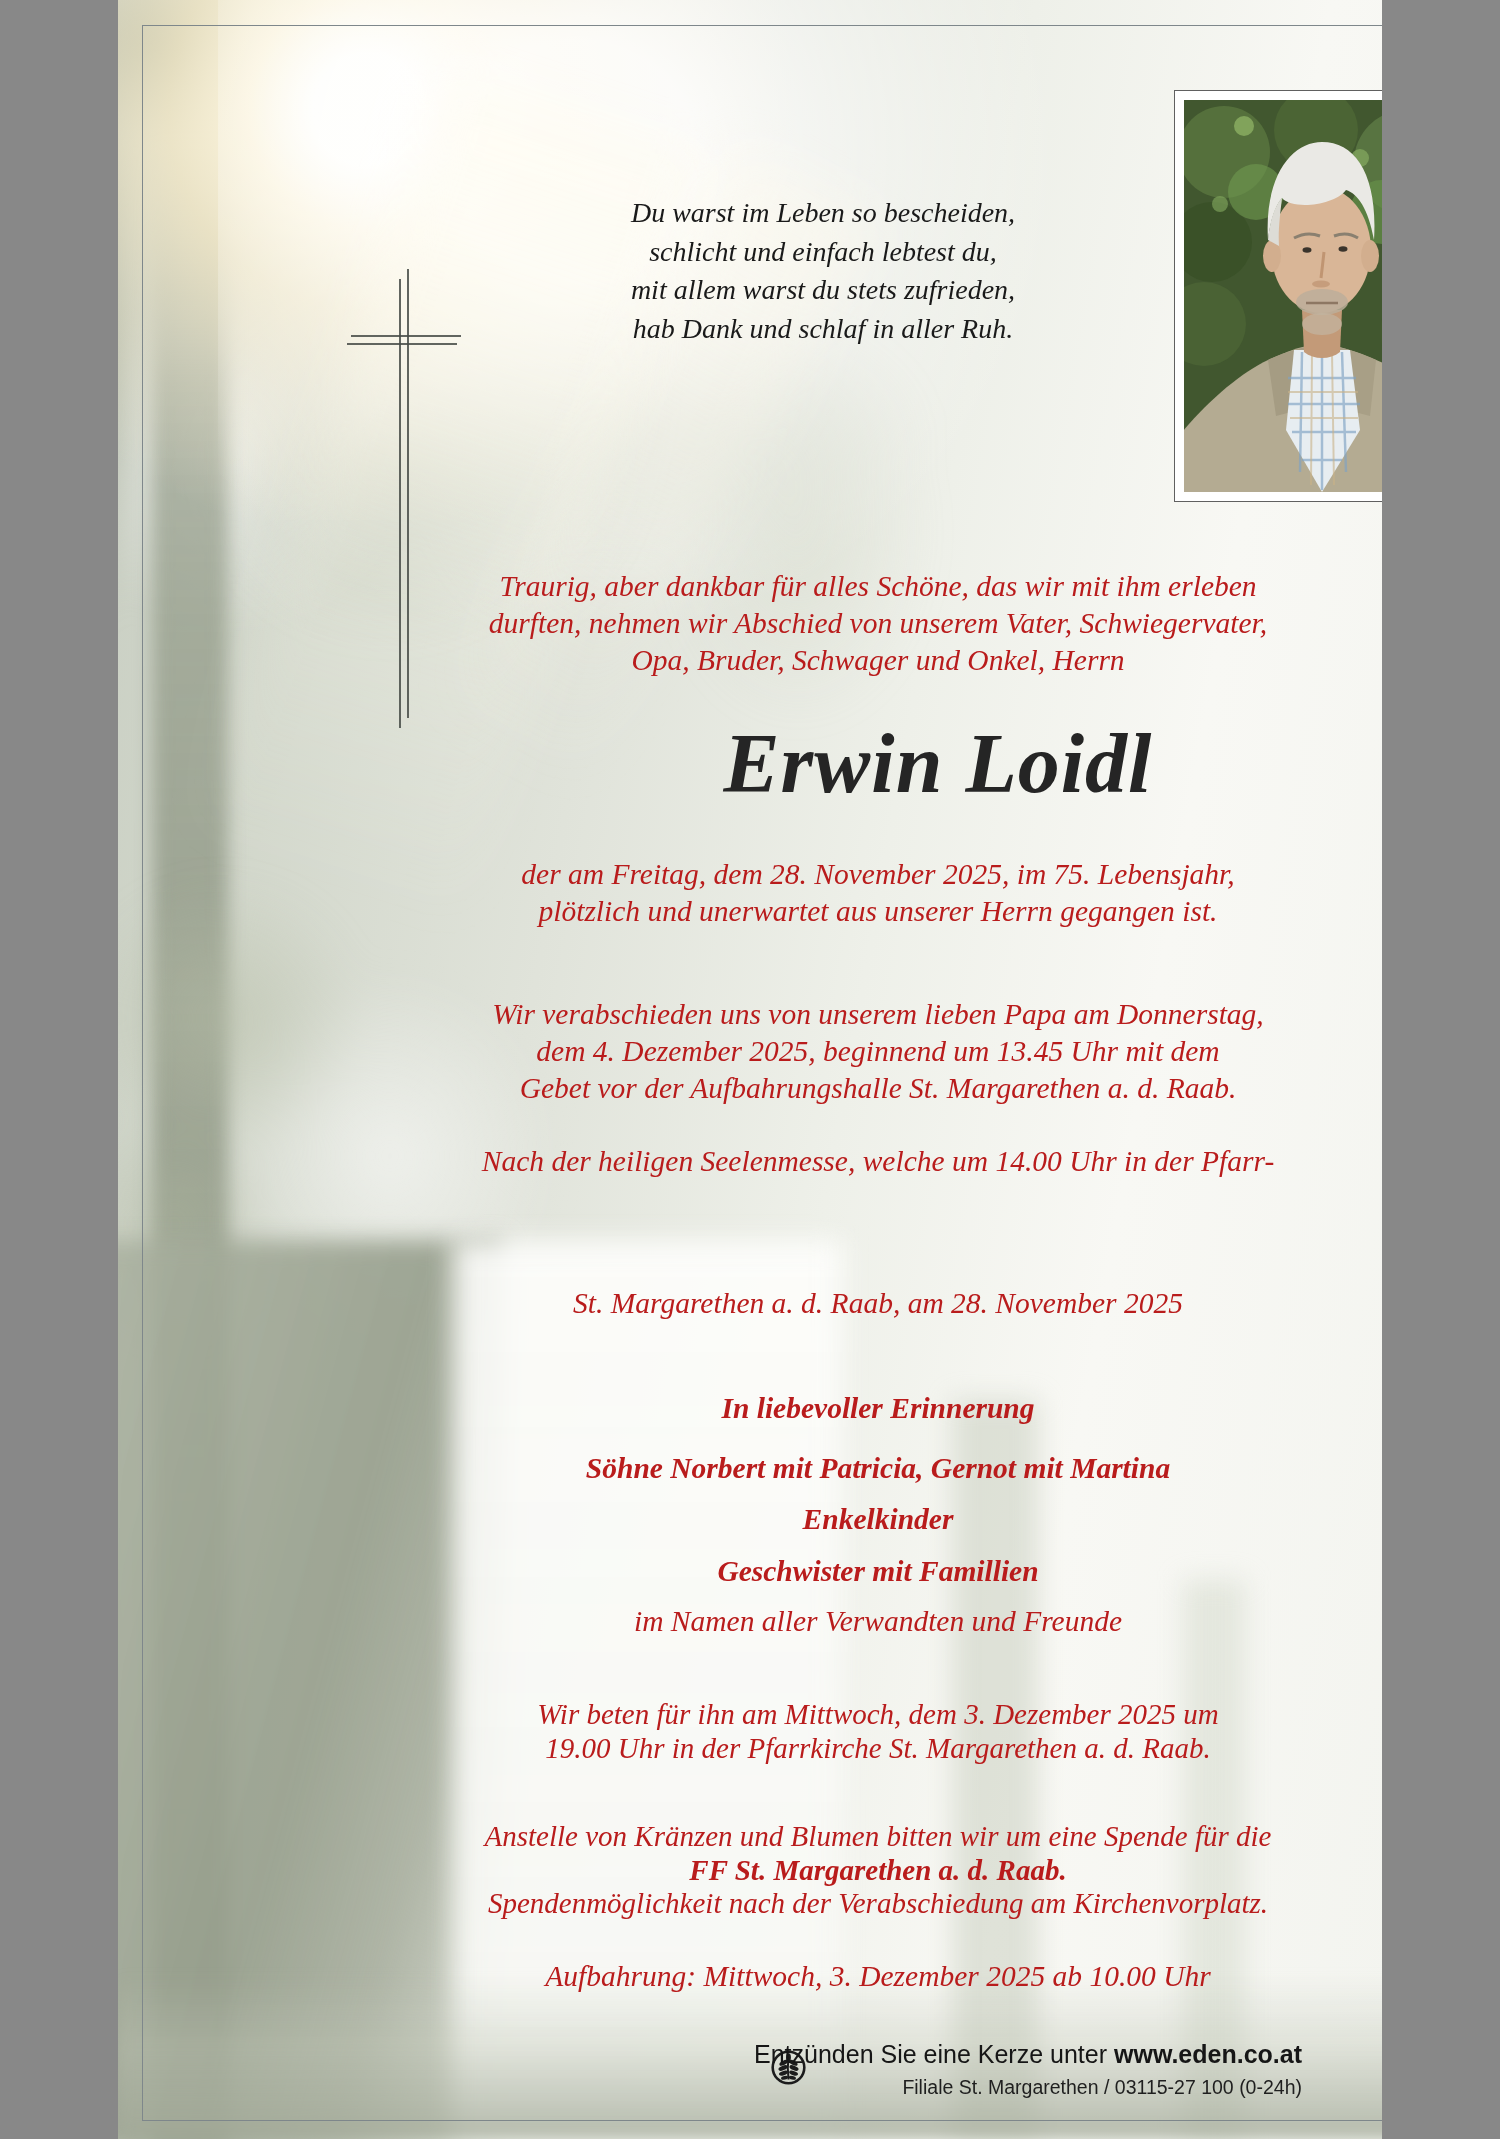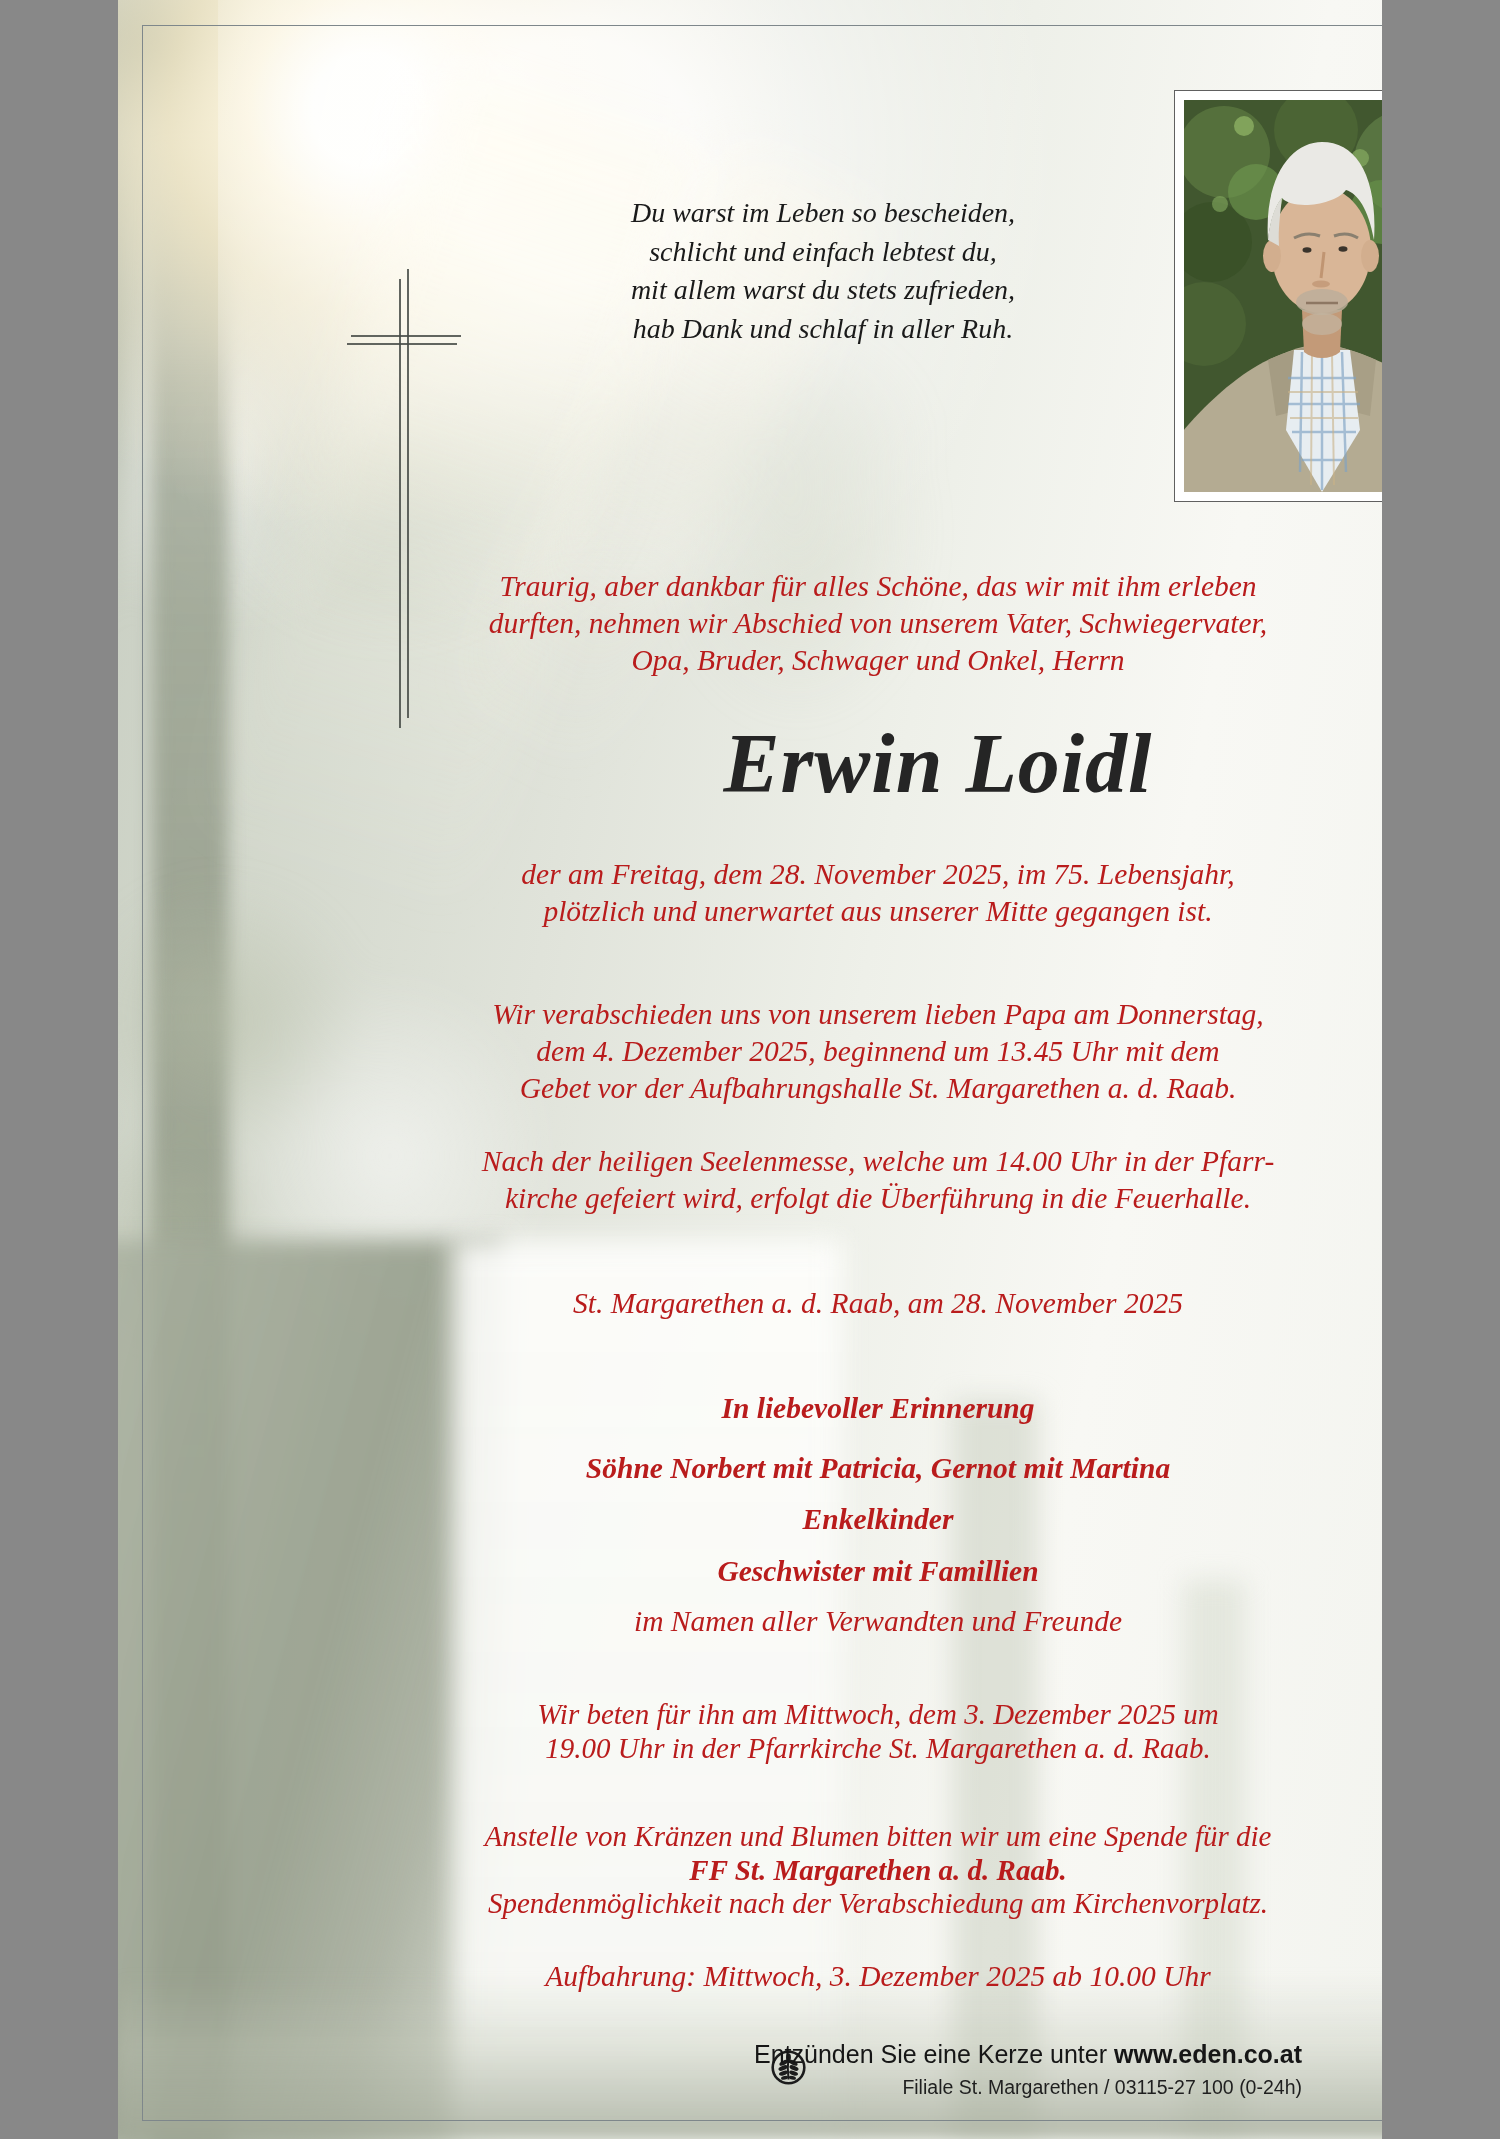--- a/index.html
+++ b/index.html
@@ -186,32 +186,31 @@
   <div class="txt intro fs29">
     <div>Traurig, aber dankbar für alles Schöne, das wir mit ihm erleben</div>
     <div>durften, nehmen wir Abschied von unserem Vater, Schwiegervater,</div>
     <div>Opa, Bruder, Schwager und Onkel, Herrn</div>
   </div>
 
   <div class="txt name">Erwin Loidl</div>
 
   <div class="txt death fs29">
     <div>der am Freitag, dem 28. November 2025, im 75. Lebensjahr,</div>
-    <div>plötzlich und unerwartet aus unserer Mitte gegangen ist.</div>
+    <div>plötzlich und unerwartet aus unserer Herrn gegangen ist.</div>
   </div>
 
   <div class="txt farewell fs29">
     <div>Wir verabschieden uns von unserem lieben Papa am Donnerstag,</div>
     <div>dem 4. Dezember 2025, beginnend um 13.45 Uhr mit dem</div>
     <div>Gebet vor der Aufbahrungshalle St. Margarethen a. d. Raab.</div>
   </div>
 
   <div class="txt mass fs29">
     <div>Nach der heiligen Seelenmesse, welche um 14.00 Uhr in der Pfarr-</div>
-    <div>kirche gefeiert wird, erfolgt die Überführung in die Feuerhalle.</div>
   </div>
 
   <div class="txt dateline fs29">St. Margarethen a. d. Raab, am 28. November 2025</div>
 
   <div class="txt rem-head fs29">In liebevoller Erinnerung</div>
   <div class="txt mourner1 fs29">Söhne Norbert mit Patricia, Gernot mit Martina</div>
   <div class="txt mourner2 fs29">Enkelkinder</div>
   <div class="txt mourner3 fs29">Geschwister mit Famillien</div>
   <div class="txt closing fs29">im Namen aller Verwandten und Freunde</div>
 

